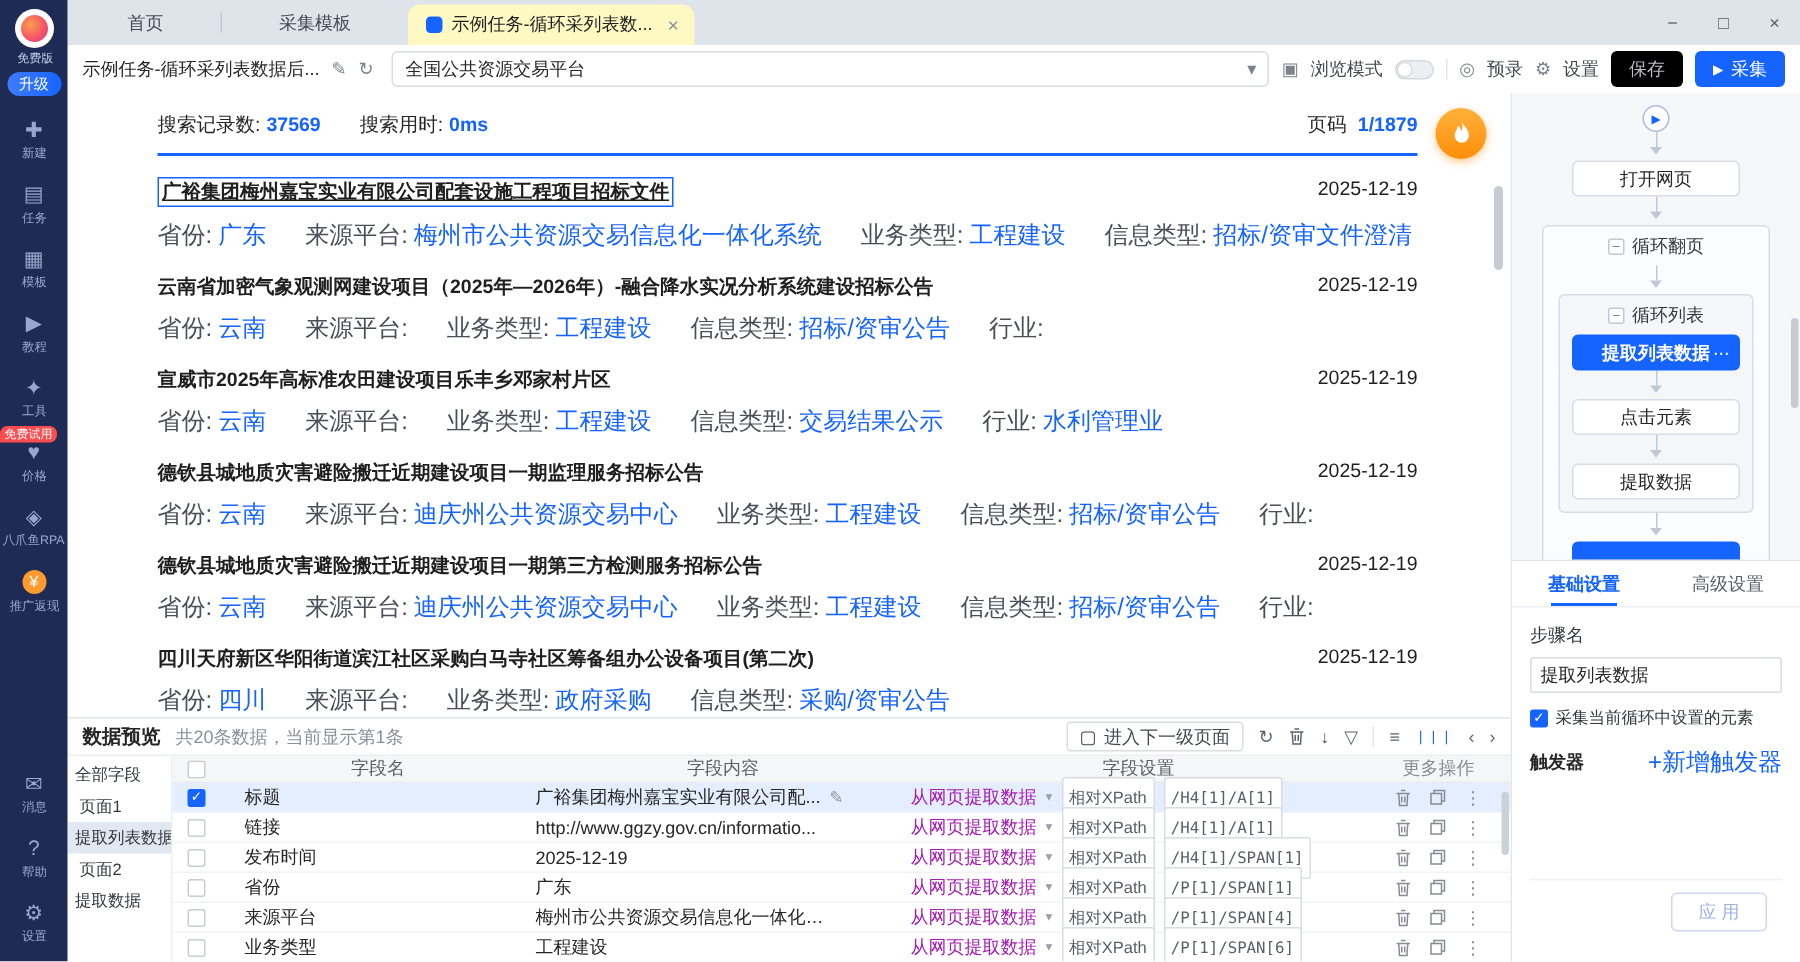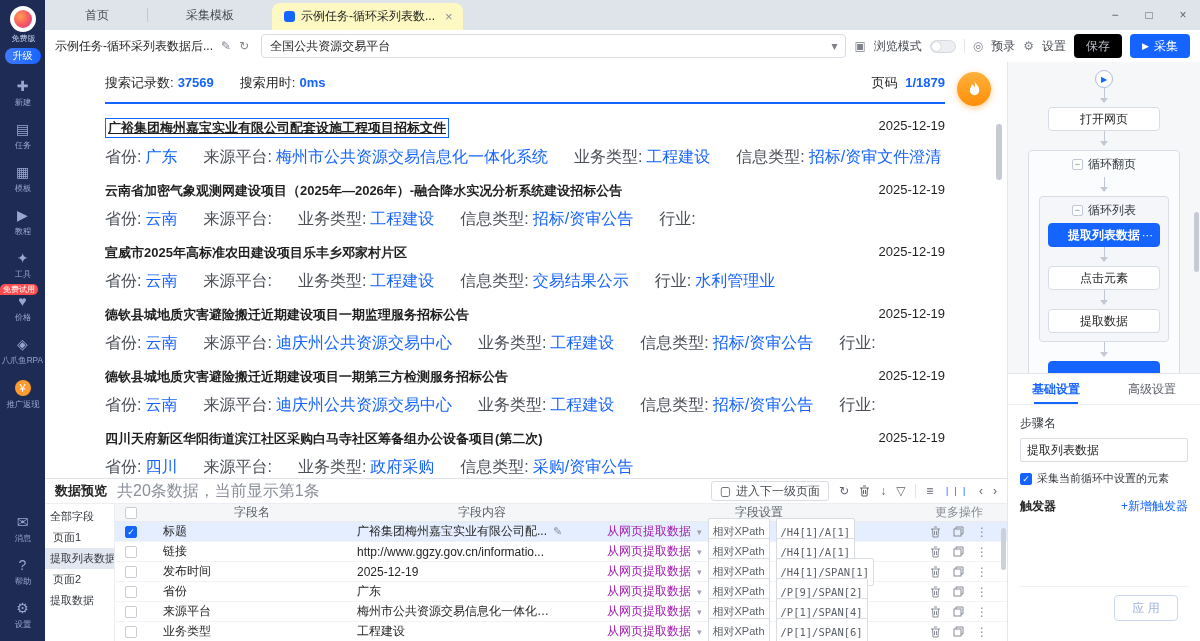--- a/index.html
+++ b/index.html
@@ -69,21 +69,21 @@
 .meta-pair{display:inline-flex;align-items:center}
 .meta-value{color:#1664ff;margin-left:4px;cursor:pointer;text-decoration:none}
 .flame-btn{position:absolute;top:10px;right:16px;width:34px;height:34px;border-radius:50%;background:linear-gradient(180deg,#ffb13b,#ff8e0a);display:flex;align-items:center;justify-content:center;box-shadow:0 2px 6px rgba(255,140,0,.45);cursor:pointer}
 .scrollbar-v{position:absolute;top:48px;right:5px;width:6px;bottom:6px}
 .scroll-thumb{width:6px;height:56px;background:#c6cad2;border-radius:3px;margin-top:14px;cursor:pointer}
 
 
 .preview{height:163px;border-top:1px solid #dfe2e7;display:flex;flex-direction:column;flex-shrink:0;background:#fff}
 .pv-head{height:24px;display:flex;align-items:center;gap:10px;padding:0 10px;flex-shrink:0}
 .pv-title{font-size:13px;font-weight:bold}
-.pv-summary{font-size:16px;color:#8a8f98}
+.pv-summary{font-size:12px;color:#8a8f98}
 .pv-tools{margin-left:auto;display:flex;align-items:center;gap:10px;color:#5f646c}
 .pv-btn{border:1px solid #d9dce3;border-radius:3px;height:20px;display:flex;align-items:center;gap:5px;padding:0 8px;font-size:12px;color:#45494f;cursor:pointer;background:#fff;font-family:inherit}
 .pv-ic{font-size:12px;cursor:pointer;line-height:1;display:inline-flex;align-items:center}
 .pv-ic.active{color:#1664ff;font-weight:bold}
 .pv-ic.bars{font-size:9px;letter-spacing:1px}
 .pv-body{flex:1;display:flex;min-height:0;border-top:1px solid #eceef1}
 .pv-nav{width:70px;border-right:1px solid #eceef1;padding-top:2px;flex-shrink:0;font-size:11px;overflow:hidden}
 .pv-nav-item{padding:3px 5px;color:#33373d;cursor:pointer;white-space:nowrap}
 .pv-nav-item.page{padding-left:8px}
 .pv-nav-item.selected{background:#e2e8f1}
@@ -131,21 +131,21 @@
 .set-tabs{display:flex;border-bottom:1px solid #eceef1;flex-shrink:0}
 .set-tab{flex:1;height:30px;display:flex;align-items:center;justify-content:center;font-size:12px;color:#5a5f66;cursor:pointer;position:relative}
 .set-tab.active{color:#1664ff;font-weight:bold}
 .set-tab.active::after{content:"";position:absolute;left:26px;right:26px;bottom:0;height:2px;background:#1664ff}
 .set-body{padding:10px 12px;display:flex;flex-direction:column;flex:1;min-height:0}
 .set-label{font-size:12px;color:#33373d;margin-bottom:6px}
 .set-input{height:24px;border:1px solid #d9dce3;border-radius:2px;padding:0 6px;font-size:12px;color:#262626;font-family:inherit;outline:none;width:100%}
 .check-row{display:flex;align-items:center;gap:5px;margin-top:9px;font-size:11px;color:#33373d}
 .trigger-row{display:flex;align-items:center;justify-content:space-between;margin-top:12px}
 .trigger-title{font-weight:bold;font-size:12px}
-.add-trigger{color:#1664ff;font-size:12px;cursor:pointer;text-decoration:none}
+.add-trigger{color:#1664ff;font-size:16px;cursor:pointer;text-decoration:none}
 .apply-row{margin-top:auto;border-top:1px solid #f0f1f4;padding:8px 10px 10px;display:flex;justify-content:flex-end}
 .btn-apply{width:64px;height:26px;border:1px solid #ccd8f2;border-radius:4px;color:#9fb2de;background:#fff;font-size:12px;display:flex;align-items:center;justify-content:center;cursor:pointer}
 </style>
 </head>
 <body>
 
 <div class="app">
 
   <div class="sidebar">
     <div class="logo-wrap">
@@ -579,21 +579,21 @@
                       <span class="checkbox"></span>
                     </div>
                     <div class="cell c-name">省份</div>
                     <div class="cell c-content">
                       <span>广东</span>
                     </div>
                     <div class="cell c-set">
                       <span class="mode-text">从网页提取数据</span>
                       <span class="caret">▾</span>
                       <span class="chip">相对XPath</span>
-                      <span class="chip mono">/P[9]/SPAN[2]</span>
+                      <span class="chip mono">/P[1]/SPAN[1]</span>
                     </div>
                     <div class="cell c-ops">
                       <span class="op-ic">
                         <svg width="11" height="12" viewBox="0 0 11 12">
                           <path d="M1 3h9M4 1h3M2.5 3l.5 8h5l.5-8M4.5 5v4M6.5 5v4" stroke="#878c94" stroke-width="1" fill="none"></path>
                         </svg>
                       </span>
                       <span class="op-ic">
                         <svg width="11" height="11" viewBox="0 0 11 11">
                           <rect x="1" y="3" width="7" height="7" fill="none" stroke="#878c94"></rect>

